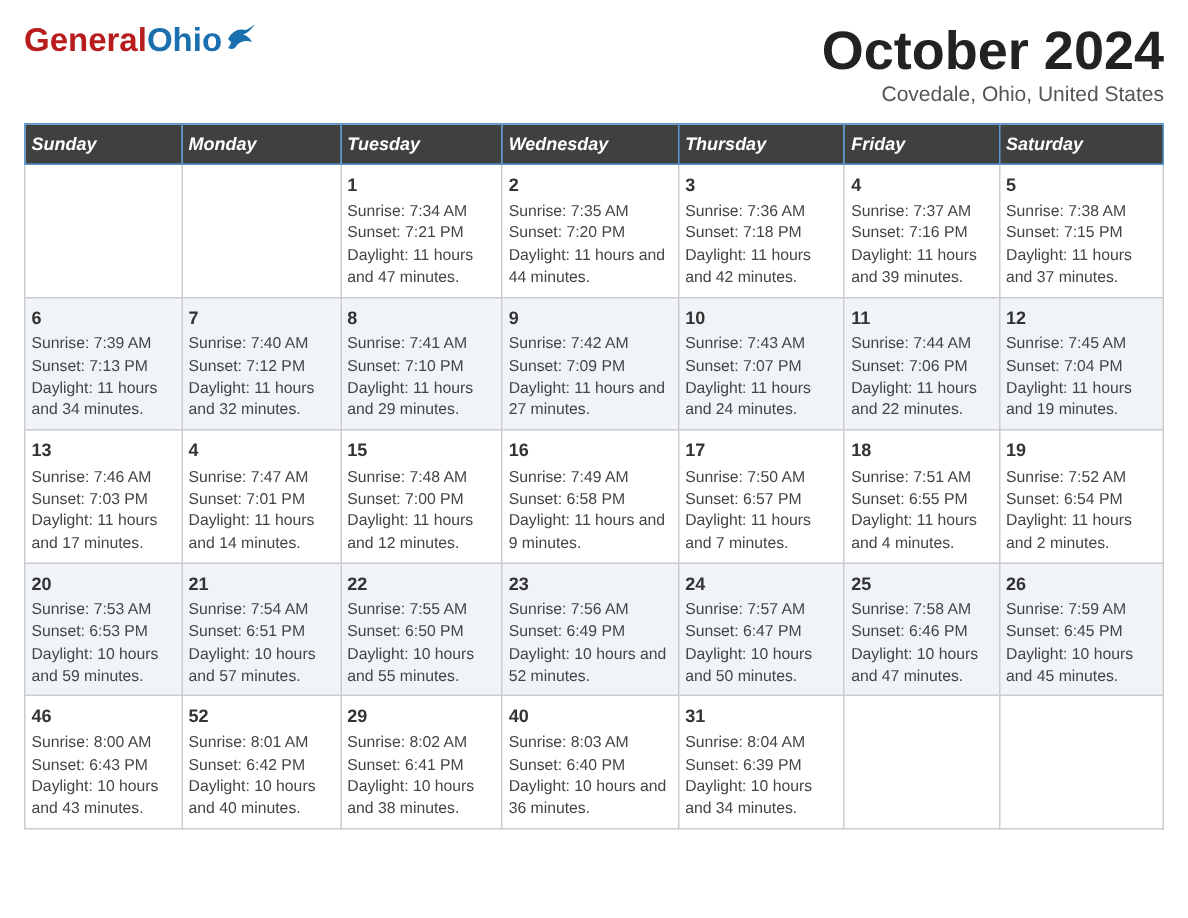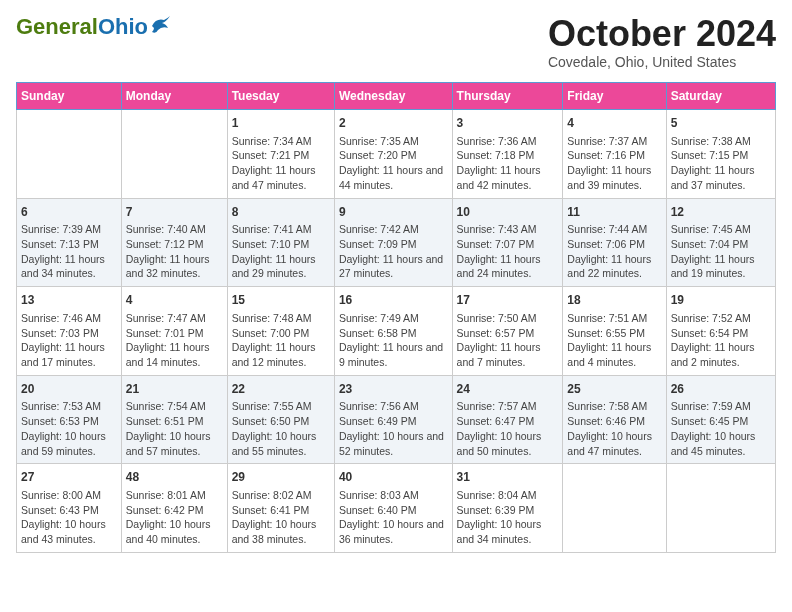--- a/index.html
+++ b/index.html
@@ -15,40 +15,41 @@
       justify-content: space-between;
       align-items: flex-start;
       margin-bottom: 12px;
     }
     .logo {
       display: flex;
       flex-direction: column;
       align-items: flex-start;
     }
     .title-block {
-      text-align: left;
+      text-align: right;
     }
     .month-title {
       font-size: 36px;
       font-weight: bold;
       color: #222;
       line-height: 1;
     }
     .location {
       font-size: 14px;
       color: #555;
       margin-top: 2px;
     }
     table {
       width: 100%;
       border-collapse: collapse;
       font-size: 11px;
     }
     thead tr {
-      background-color: #ec4899;
+      background-color: #404040;
+      font-style: italic;
     }
     thead th {
       color: #fff;
       padding: 6px 4px;
       text-align: left;
       font-size: 12px;
       font-weight: bold;
       border: 1px solid #5a9ad4;
     }
     tbody tr {
@@ -75,21 +76,21 @@
       color: #444;
     }
   </style>
 </head>
 <body>
 
 <div class="header">
   <div class="logo">
     <div style="display:flex;align-items:center;">
       <span style="font-size:22px;font-weight:bold;color:#2c3e50;line-height:1;">
-        <span style="color:#4d7c0f;">General</span><span style="color:#1a6faf;">Ohio</span>
+        <span style="color:#b91c1c;">General</span><span style="color:#1a6faf;">Ohio</span>
       </span>
       <svg width="22" height="18" viewBox="0 0 22 18" style="margin-left:2px;margin-top:-4px;">
         <path d="M2,10 Q6,2 14,4 Q18,2 20,0 Q16,6 12,7 Q16,8 18,12 Q12,10 8,14 Q6,18 2,16 Q4,14 4,12 Z" fill="#1a6faf"></path>
       </svg>
     </div>
   </div>
   <div class="title-block">
     <div class="month-title">October 2024</div>
     <div class="location">Covedale, Ohio, United States</div>
   </div>
@@ -269,27 +270,27 @@
         </td>
         <td>
           <div class="day-number">26</div>
         <div class="cell-content">
           Sunrise: 7:59 AM<br>Sunset: 6:45 PM<br>Daylight: 10 hours and 45 minutes.
         </div>
         </td>
       </tr>
       <tr>
         <td>
-          <div class="day-number">27</div>
+          <div class="day-number">46</div>
         <div class="cell-content">
           Sunrise: 8:00 AM<br>Sunset: 6:43 PM<br>Daylight: 10 hours and 43 minutes.
         </div>
         </td>
         <td>
-          <div class="day-number">48</div>
+          <div class="day-number">52</div>
         <div class="cell-content">
           Sunrise: 8:01 AM<br>Sunset: 6:42 PM<br>Daylight: 10 hours and 40 minutes.
         </div>
         </td>
         <td>
           <div class="day-number">29</div>
         <div class="cell-content">
           Sunrise: 8:02 AM<br>Sunset: 6:41 PM<br>Daylight: 10 hours and 38 minutes.
         </div>
         </td>

